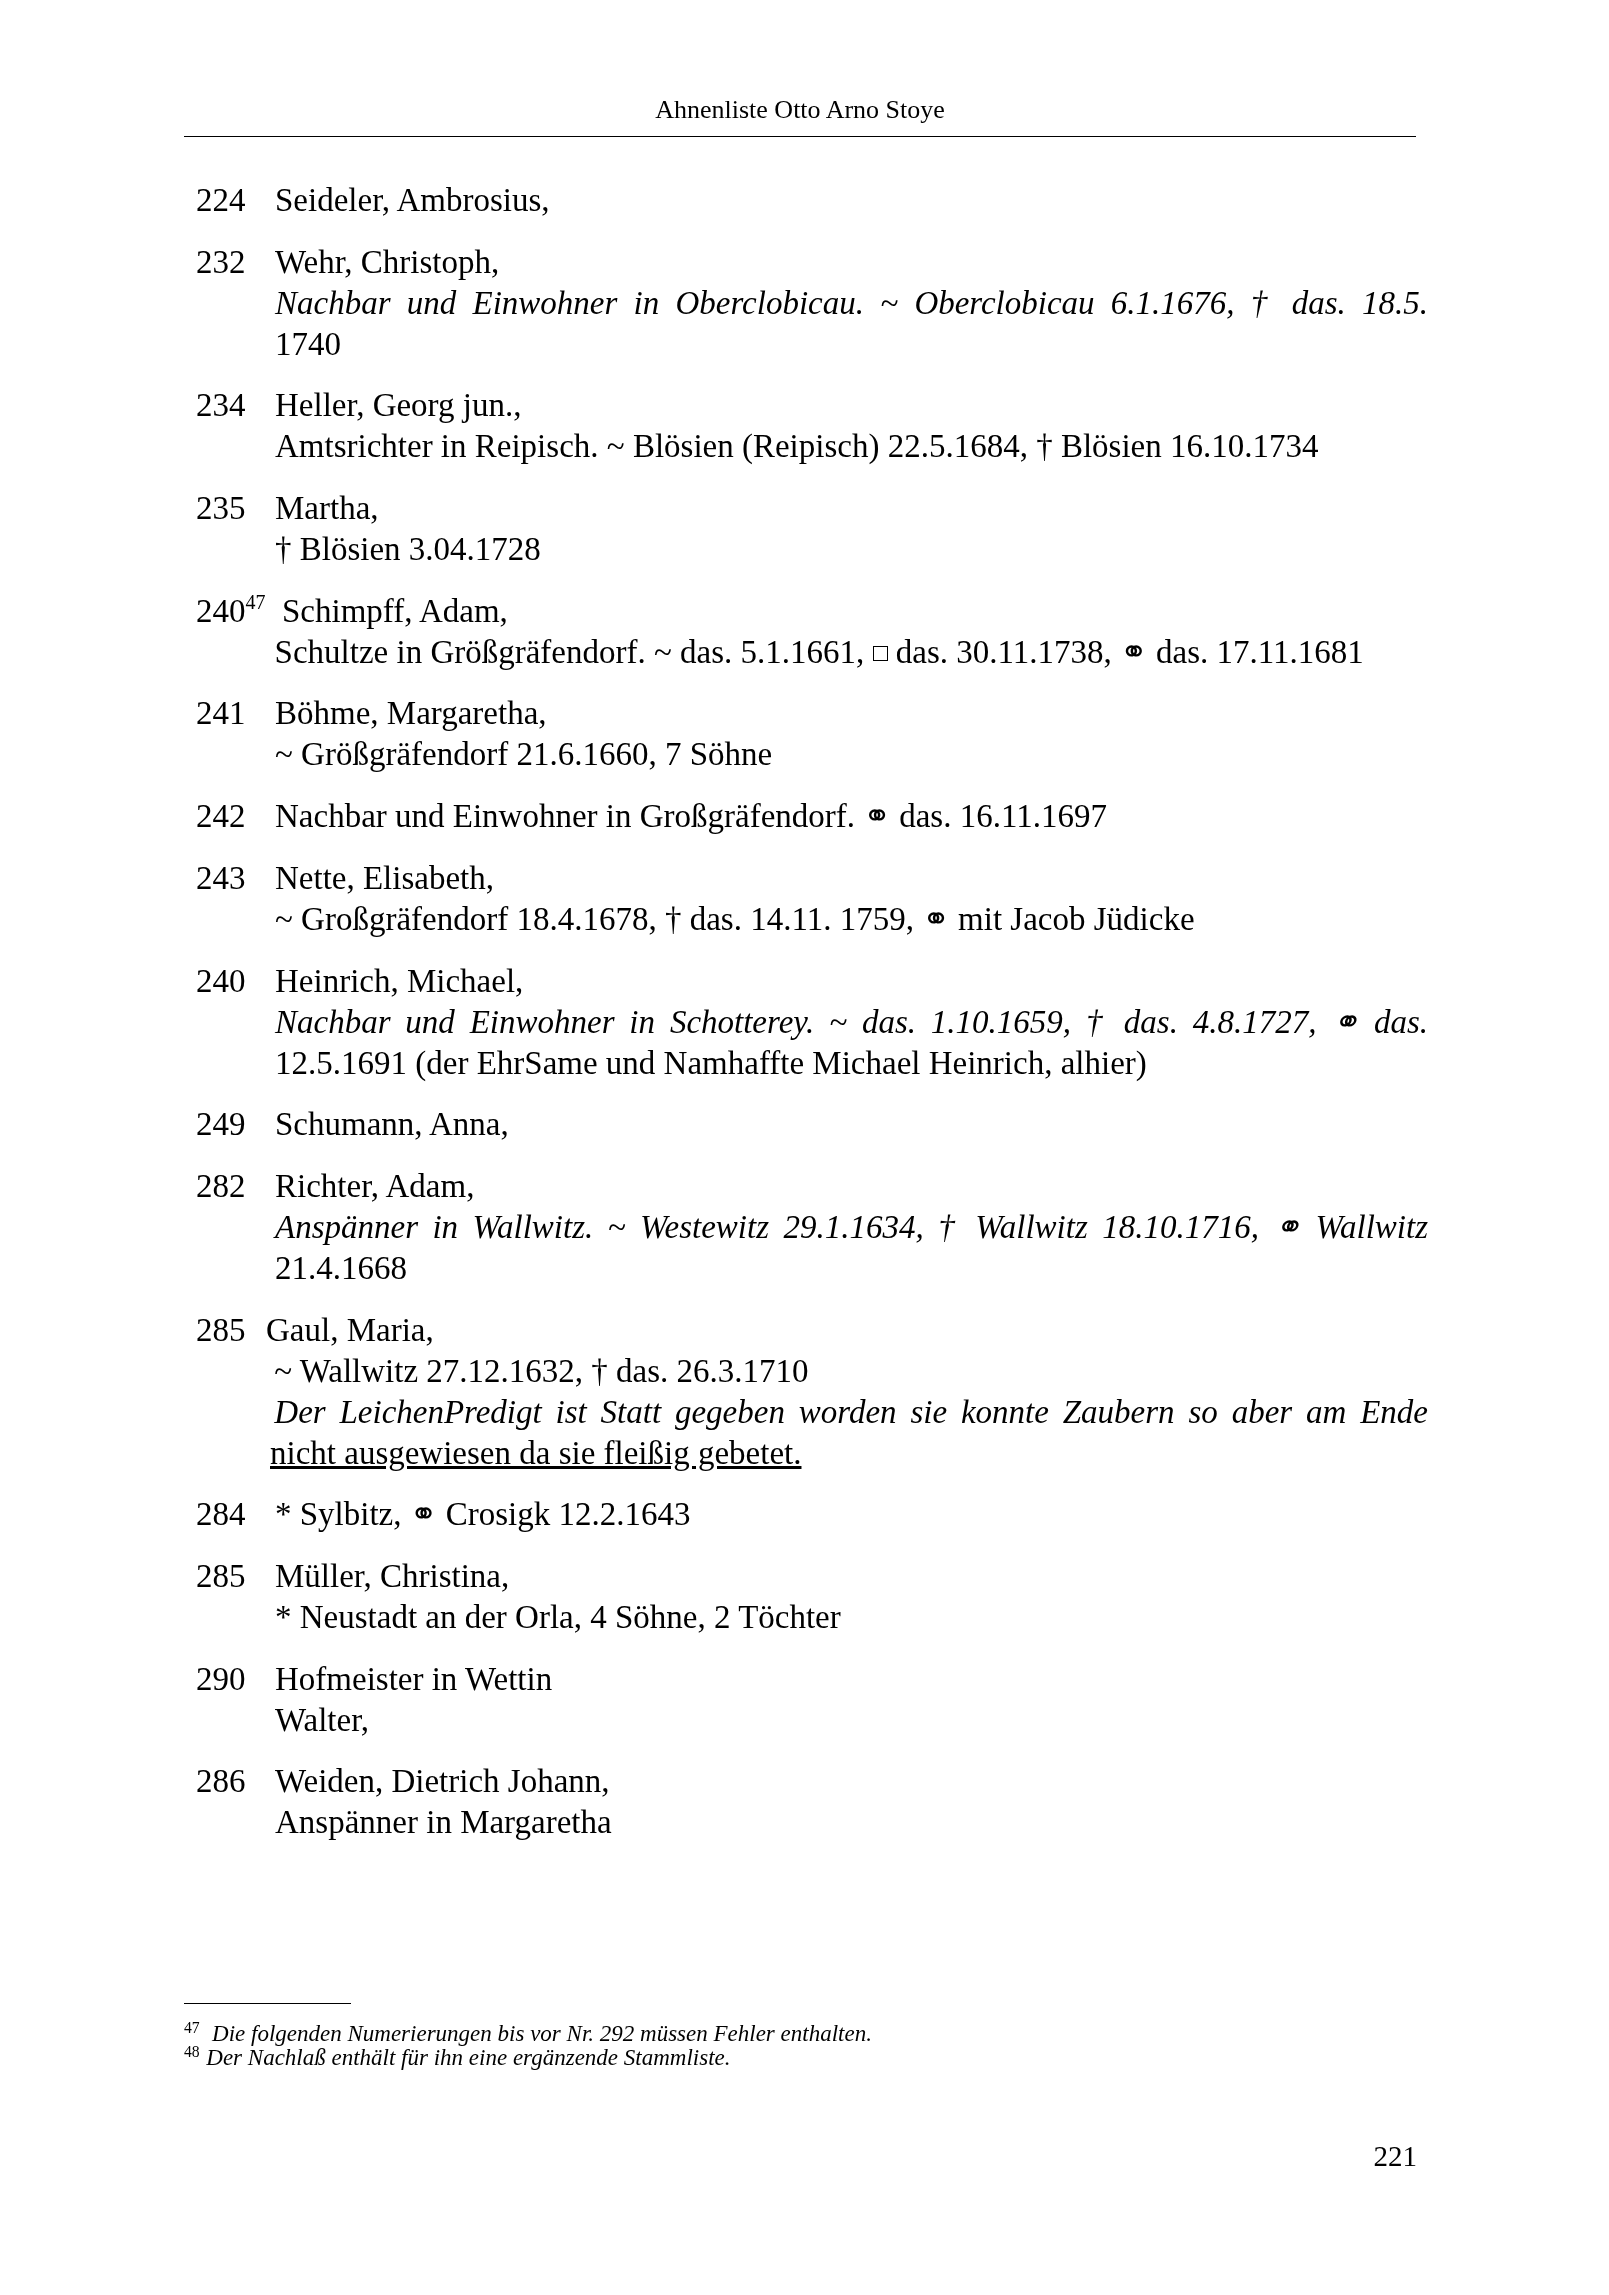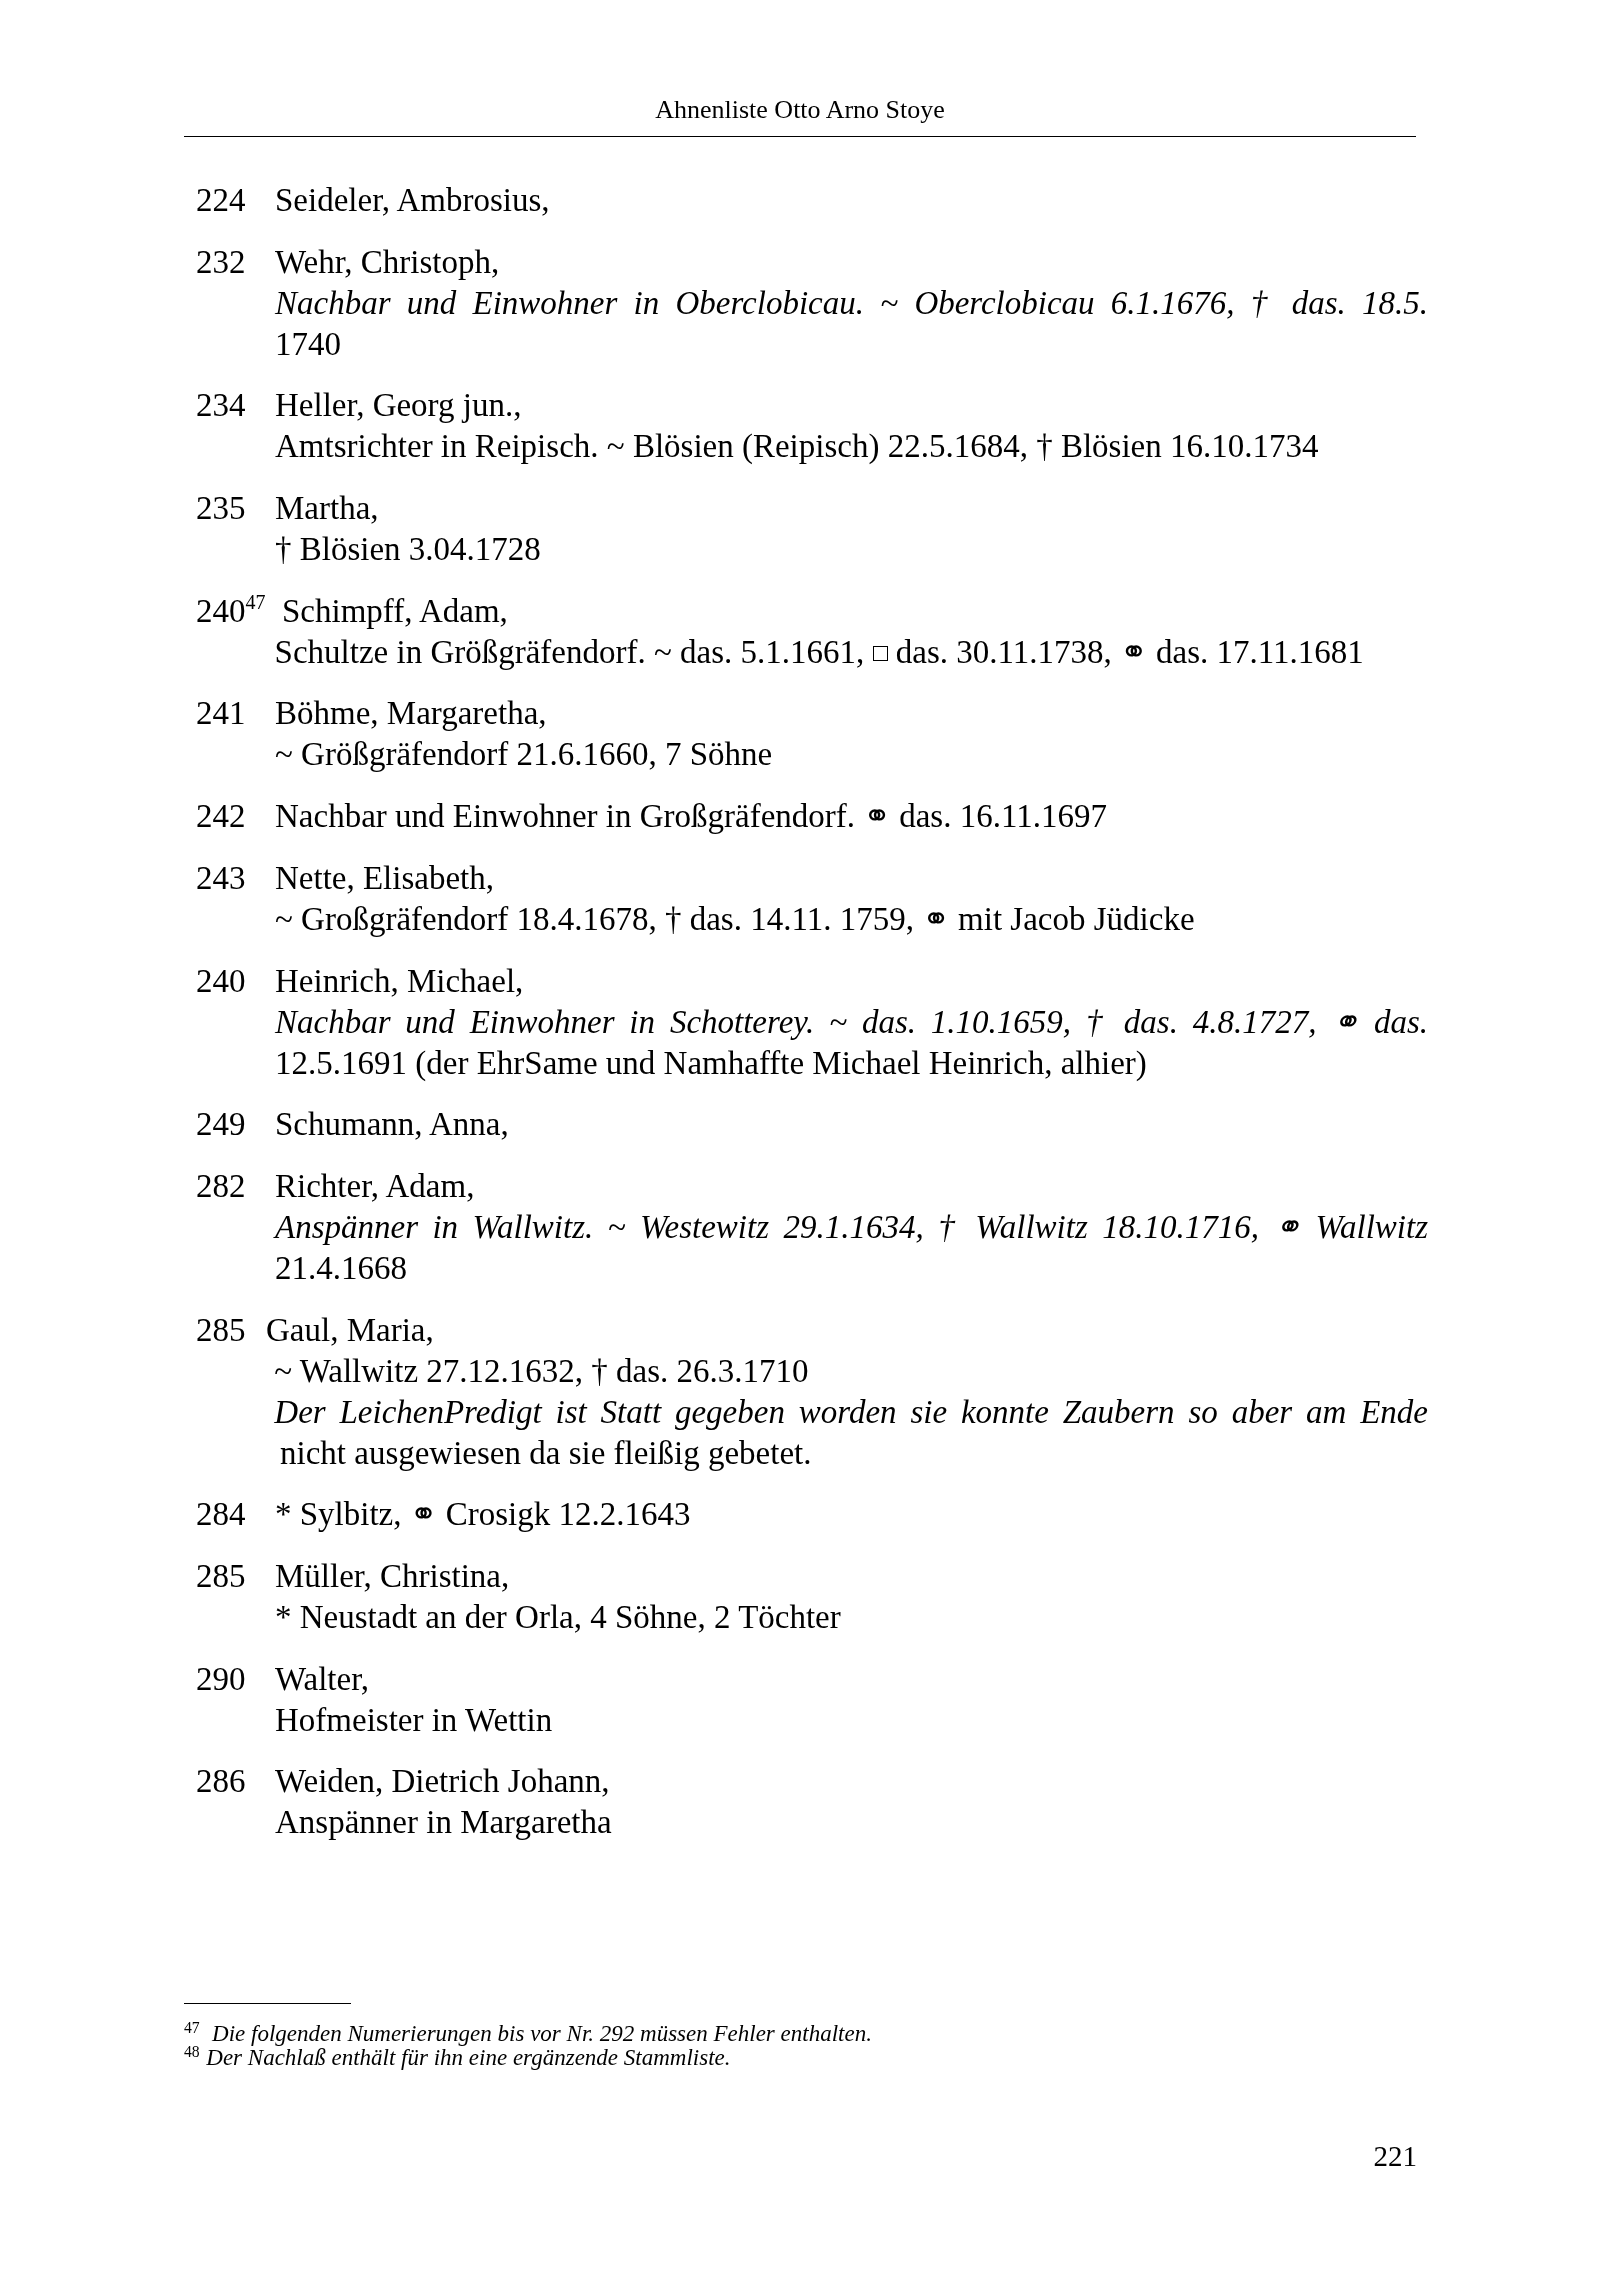--- a/index.html
+++ b/index.html
@@ -122,21 +122,21 @@
       <span class="line">21.4.1668</span>
     </div>
   </div>
 
   <div class="entry">
     <div class="num narrow">285</div>
     <div class="body">
       <span class="line">Gaul, Maria,</span>
       <span class="line" style="margin-left:8.3px;">~ Wallwitz 27.12.1632, † das. 26.3.1710</span>
       <span class="line justify" style="margin-left:8.3px;">Der LeichenPredigt ist Statt gegeben worden sie konnte Zaubern so aber am Ende</span>
-      <span class="line" style="margin-left:14px;">nicht ausgewiesen da sie fleißig gebetet.</span>
+      <span class="line" style="margin-left:4px;text-decoration:underline;">nicht ausgewiesen da sie fleißig gebetet.</span>
     </div>
   </div>
 
   <div class="entry">
     <div class="num">284</div>
     <div class="body">
       <span class="line">* Sylbitz, ⚭ Crosigk 12.2.1643</span>
     </div>
   </div>
 
@@ -144,22 +144,22 @@
     <div class="num">285</div>
     <div class="body">
       <span class="line">Müller, Christina,</span>
       <span class="line">* Neustadt an der Orla, 4 Söhne, 2 Töchter</span>
     </div>
   </div>
 
   <div class="entry">
     <div class="num">290</div>
     <div class="body">
+      <span class="line">Hofmeister in Wettin</span>
       <span class="line">Walter,</span>
-      <span class="line">Hofmeister in Wettin</span>
     </div>
   </div>
 
   <div class="entry">
     <div class="num">286</div>
     <div class="body">
       <span class="line">Weiden, Dietrich Johann,</span>
       <span class="line">Anspänner in Margaretha</span>
     </div>
   </div>

